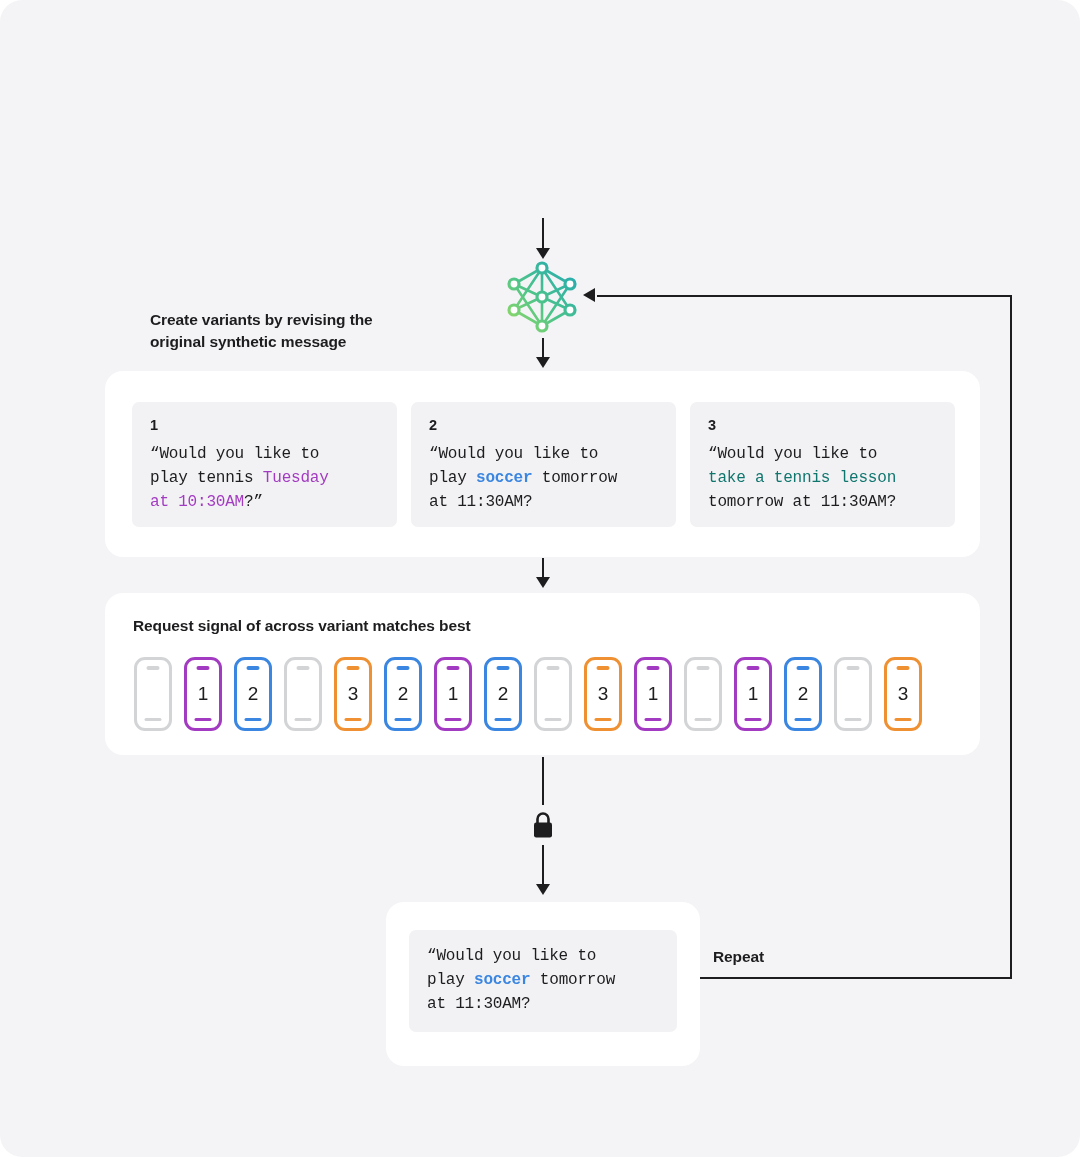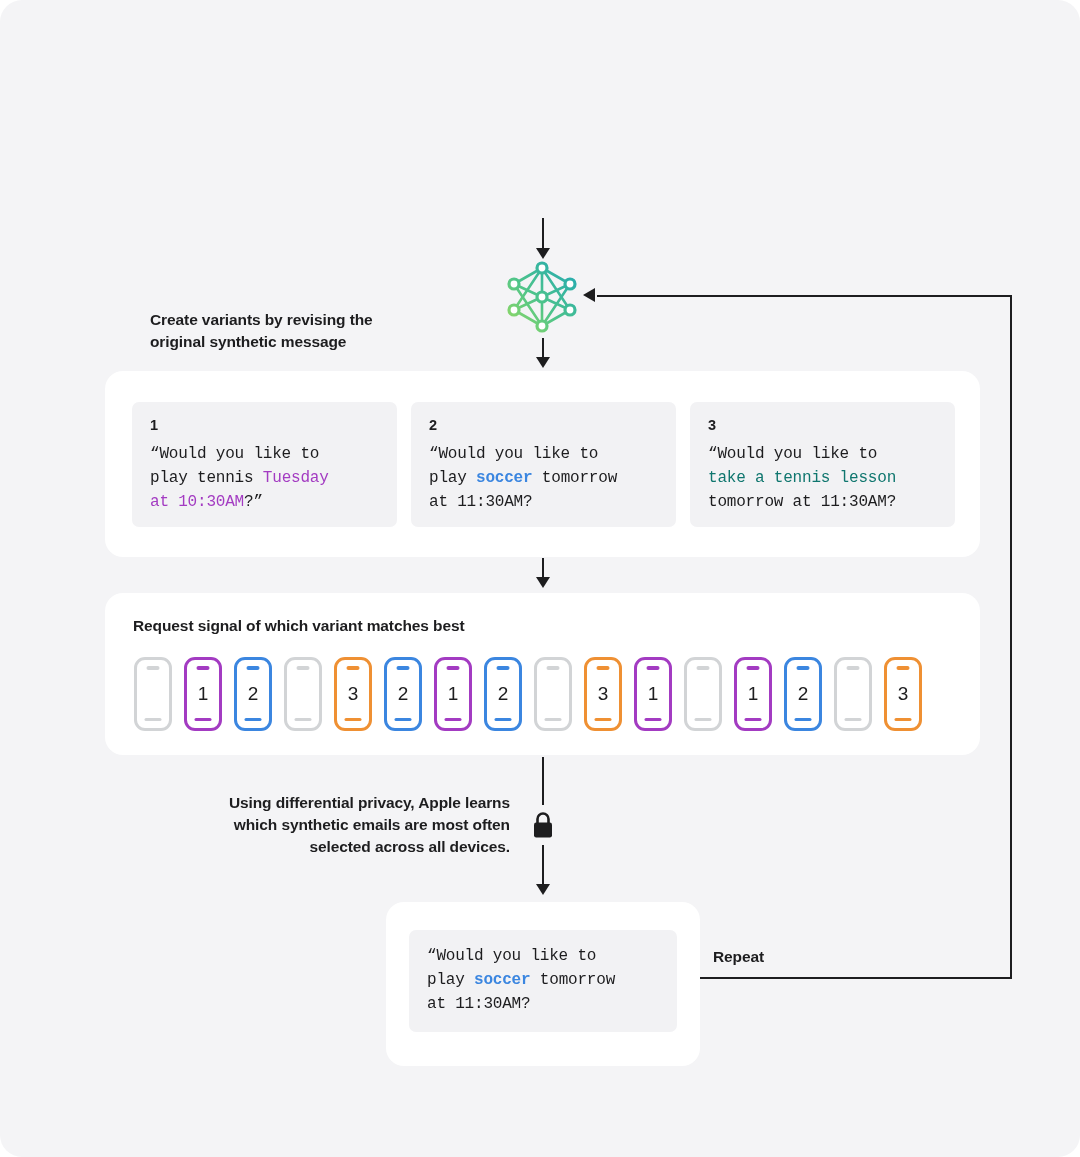--- a/index.html
+++ b/index.html
@@ -371,21 +371,21 @@
 </span><span class="hl-orange">take a tennis lesson</span><span>
 tomorrow at 11:30AM?</span></div>
     </div>
 
   </div>
 
   <div class="arrow-line" style="left:542px; top:558px; height:22px;"></div>
   <div class="arrow-head-down" style="left:536px; top:577px;"></div>
 
   <div class="panel" id="devices-panel">
-    <div id="devices-title">Request signal of which variant matches best</div>
+    <div id="devices-title">Request signal of across variant matches best</div>
   </div>
   <div id="device-row">
       <div class="device">
         <div class="device-body" style="border-color: rgb(210, 212, 214);">
           <div class="device-notch" style="background: rgb(210, 212, 214);"></div>
           <div class="device-bar" style="background: rgb(210, 212, 214);"></div>
         </div>
       </div>
       <div class="device">
         <div class="device-body" style="border-color: rgb(163, 59, 194);">
@@ -485,23 +485,20 @@
         <div class="device-body" style="border-color: rgb(239, 144, 51);">
           <div class="device-notch" style="background: rgb(239, 144, 51);"></div>
           <div class="device-bar" style="background: rgb(239, 144, 51);"></div>
         </div>
         <div class="device-num">3</div>
       </div>
     </div>
 
   <div class="arrow-line" style="left:542px; top:757px; height:48px;"></div>
 
-  <div id="dp-label" style="white-space:pre-line;">Using differential privacy, Apple learns
-which synthetic emails are most often
-selected across all devices.</div>
   <div id="lock-icon">
     <svg width="24" height="30" viewBox="0 0 24 30" fill="none">
       <path d="M6.5 13 V9 a5.5 5.5 0 0 1 11 0 v4" stroke="#1d1d1f" stroke-width="2.6" fill="none"></path>
       <rect x="3" y="12.5" width="18" height="15" rx="2.2" fill="#1d1d1f"></rect>
     </svg>
   </div>
 
   <div class="arrow-line" style="left:542px; top:845px; height:42px;"></div>
   <div class="arrow-head-down" style="left:536px; top:884px;"></div>
 

